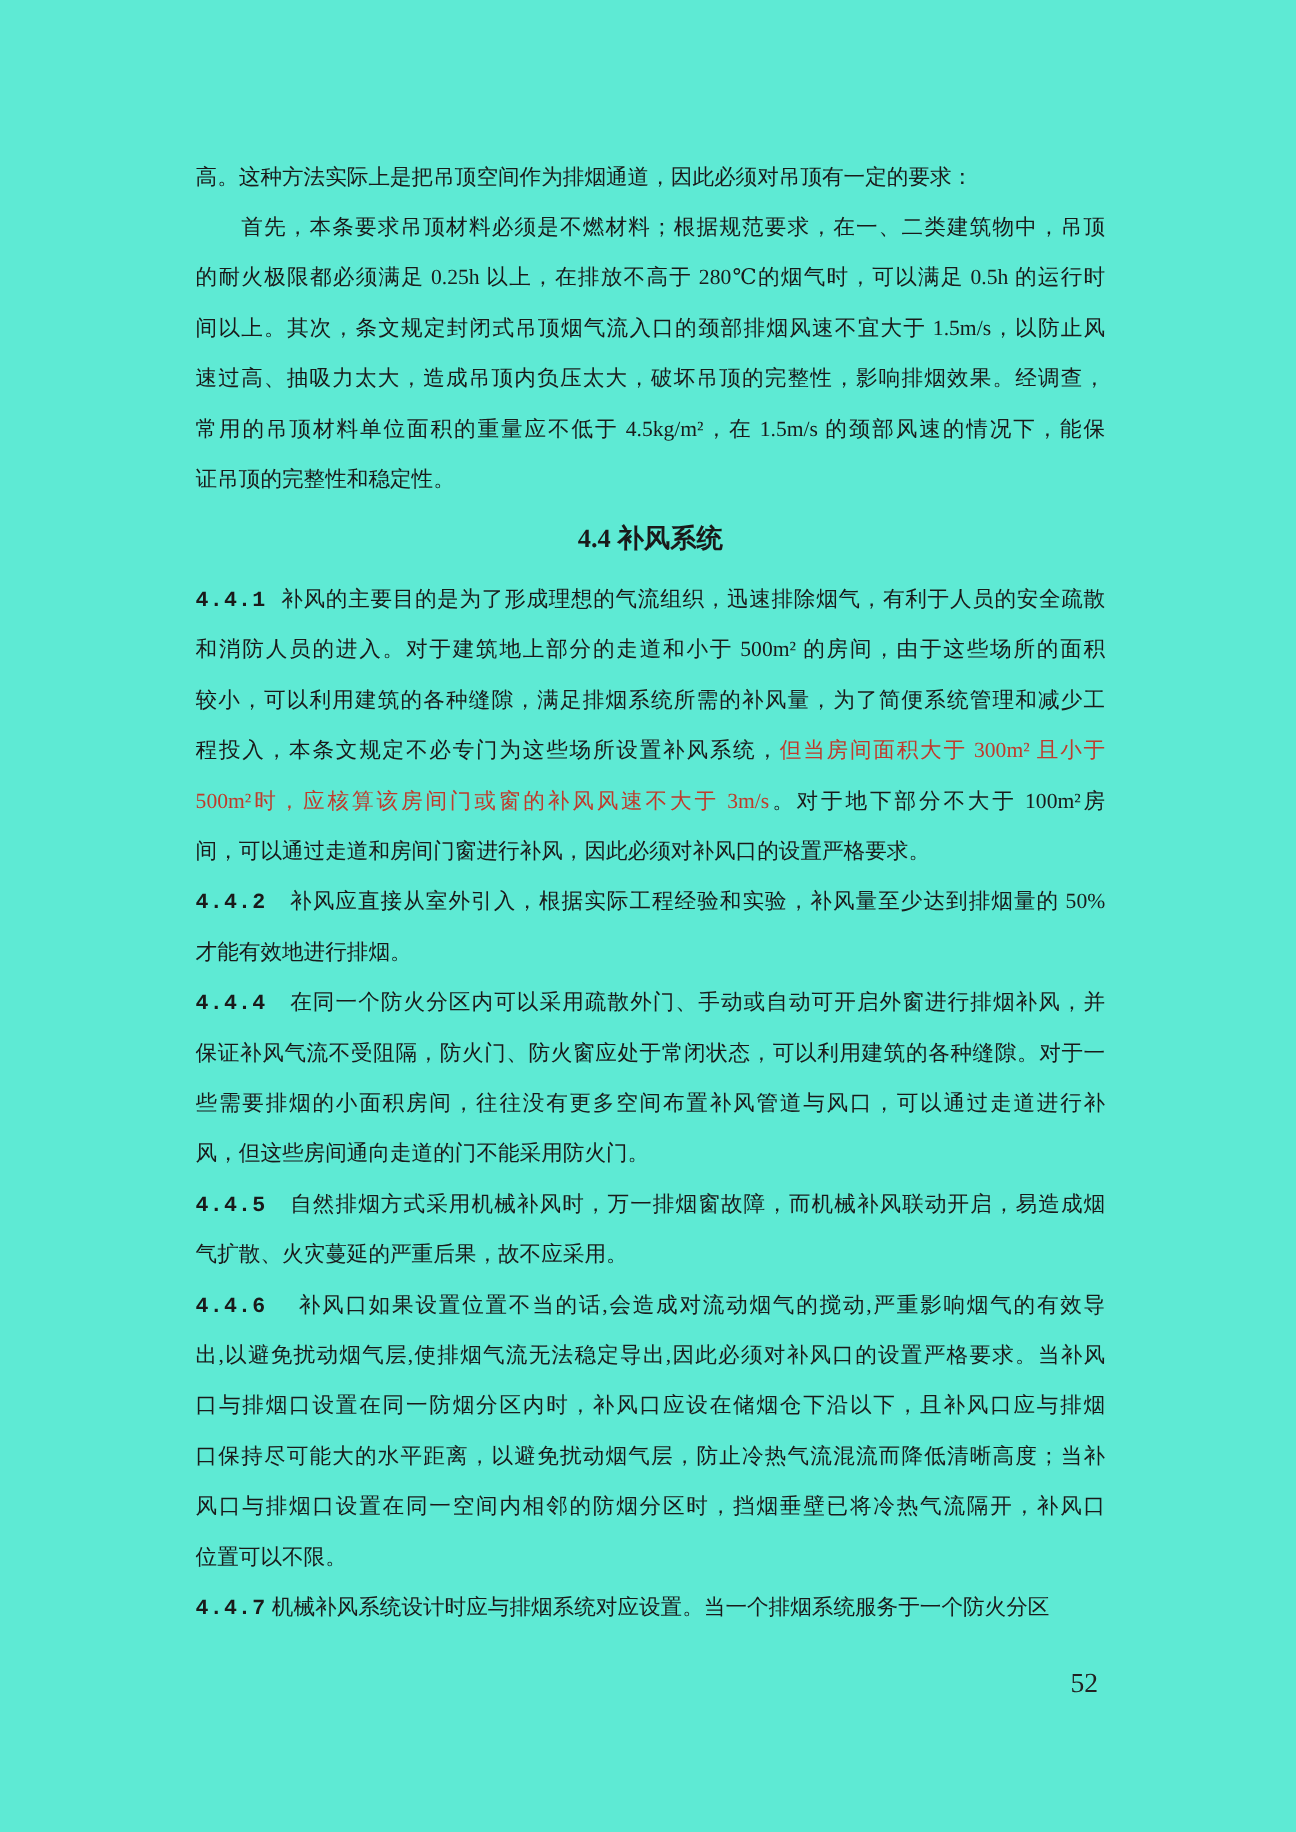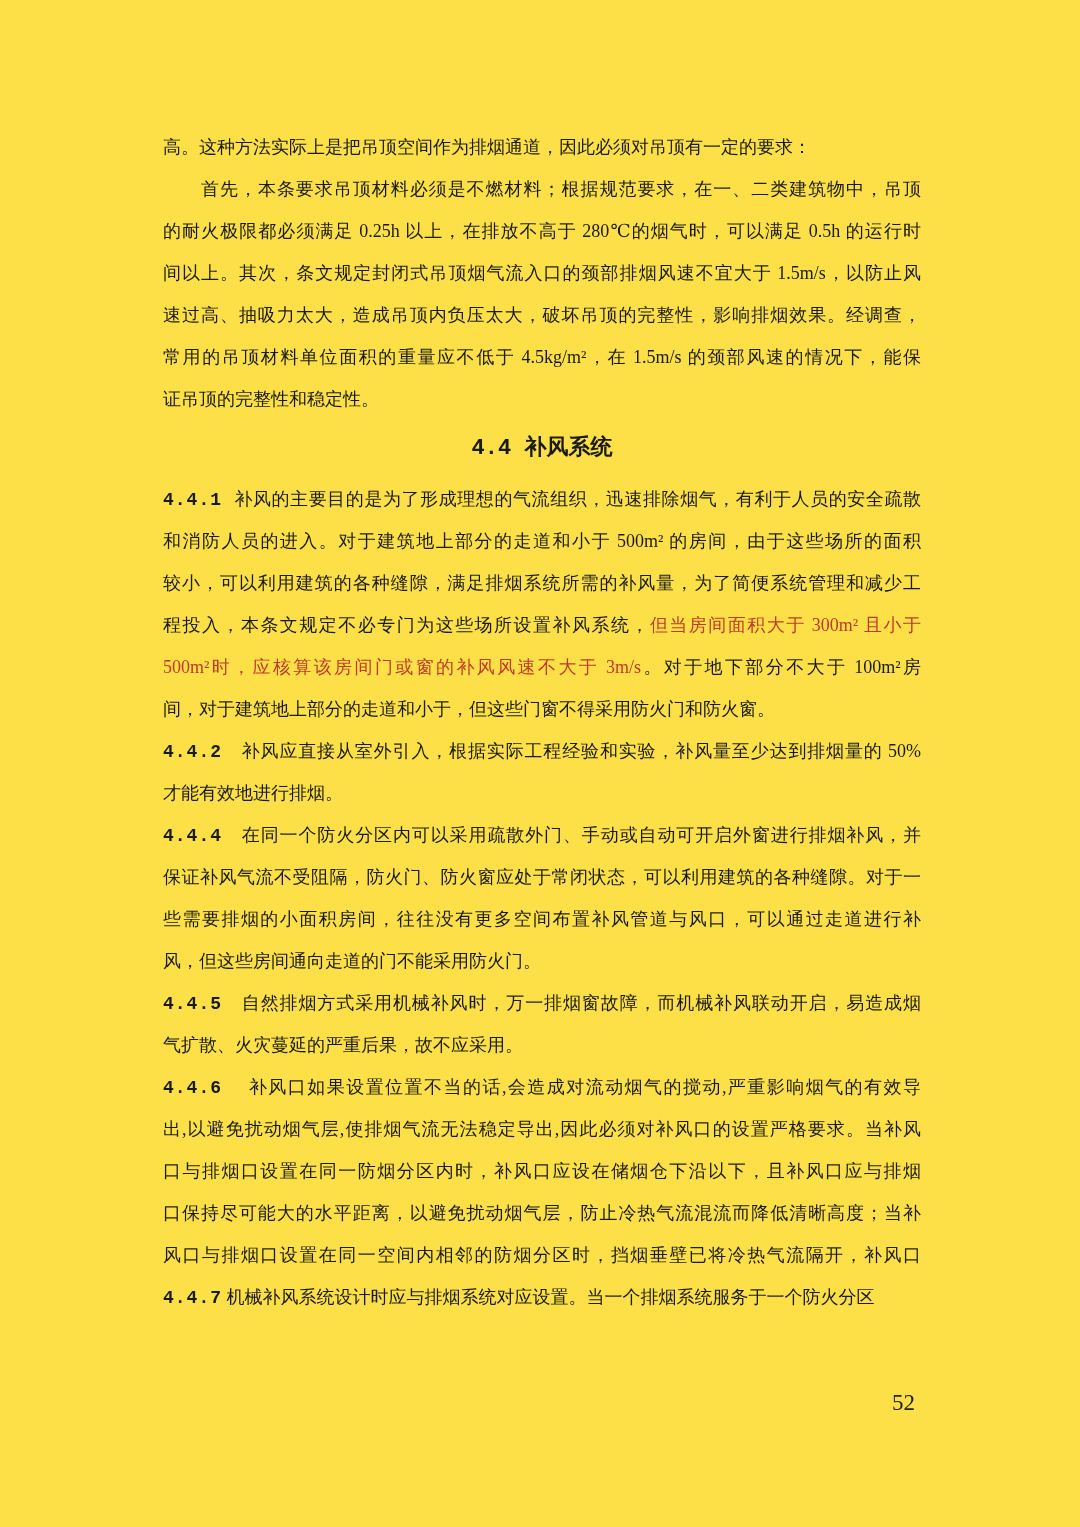--- a/index.html
+++ b/index.html
@@ -1,20 +1,20 @@
 <!DOCTYPE html>
 <html><head>
 <meta charset="utf-8">
 <style>
   html,body { margin:0; padding:0; background:#e8e8e8; }
   .page {
     position:relative;
     width:1080px; height:1527px;
     margin:0 auto;
-    background:#fde047;
+    background:#5eead4;
     font-family:"Liberation Serif","DejaVu Serif",serif;
     overflow:hidden;
   }
   .content {
     position:absolute;
     left:163px; top:126px;
     width:758px;
     font-size:18px;
     color:#1a1a1a;
   }
@@ -25,21 +25,21 @@
   }
   .line.justify { text-align:justify; text-align-last:justify; }
   .line.left    { text-align:left;    text-align-last:left; }
   .line.indent  { text-indent:38px; }
   .seg-bold { font-weight:bold; font-family:Liberation Mono, monospace; letter-spacing:1px; }
   .seg-red  { }
   .heading {
     height:42px; line-height:42px;
     margin:8px 0;
     text-align:left; text-align-last:center;
-    font-size:22px; font-weight:bold;font-family:Liberation Mono, monospace;
+    font-size:22px; font-weight:bold;
   }
   .page-number {
     position:absolute;
     left:892px; top:1390px;
     font-size:23px;
     color:#222222;
   }
 </style>
 </head>
 <body>
@@ -52,30 +52,31 @@
       <div class="line justify"><span>间以上。其次，条文规定封闭式吊顶烟气流入口的颈部排烟风速不宜大于 1.5m/s，以防止风</span></div>
       <div class="line justify"><span>速过高、抽吸力太大，造成吊顶内负压太大，破坏吊顶的完整性，影响排烟效果。经调查，</span></div>
       <div class="line justify"><span>常用的吊顶材料单位面积的重量应不低于 4.5kg/m²，在 1.5m/s 的颈部风速的情况下，能保</span></div>
       <div class="line left"><span>证吊顶的完整性和稳定性。</span></div>
       <h2 class="heading">4.4  补风系统</h2>
       <div class="line justify"><span class="seg-bold">4.4.1 </span><span>补风的主要目的是为了形成理想的气流组织，迅速排除烟气，有利于人员的安全疏散</span></div>
       <div class="line justify"><span>和消防人员的进入。对于建筑地上部分的走道和小于 500m² 的房间，由于这些场所的面积</span></div>
       <div class="line justify"><span>较小，可以利用建筑的各种缝隙，满足排烟系统所需的补风量，为了简便系统管理和减少工</span></div>
       <div class="line justify"><span>程投入，本条文规定不必专门为这些场所设置补风系统，</span><span class="seg-red" style="color: rgb(192, 58, 43);">但当房间面积大于 300m² 且小于</span></div>
       <div class="line justify"><span class="seg-red" style="color: rgb(192, 58, 43);">500m²时，应核算该房间门或窗的补风风速不大于 3m/s</span><span>。对于地下部分不大于 100m²房</span></div>
-      <div class="line left"><span>间，对于建筑地上部分的走道和小于，但这些门窗不得采用防火门和防火窗。</span></div>
+      <div class="line left"><span>间，可以通过走道和房间门窗进行补风，因此必须对补风口的设置严格要求。</span></div>
       <div class="line justify"><span class="seg-bold">4.4.2</span><span>　补风应直接从室外引入，根据实际工程经验和实验，补风量至少达到排烟量的 50%</span></div>
       <div class="line left"><span>才能有效地进行排烟。</span></div>
       <div class="line justify"><span class="seg-bold">4.4.4</span><span>　在同一个防火分区内可以采用疏散外门、手动或自动可开启外窗进行排烟补风，并</span></div>
       <div class="line justify"><span>保证补风气流不受阻隔，防火门、防火窗应处于常闭状态，可以利用建筑的各种缝隙。对于一</span></div>
       <div class="line justify"><span>些需要排烟的小面积房间，往往没有更多空间布置补风管道与风口，可以通过走道进行补</span></div>
       <div class="line left"><span>风，但这些房间通向走道的门不能采用防火门。</span></div>
       <div class="line justify"><span class="seg-bold">4.4.5</span><span>　自然排烟方式采用机械补风时，万一排烟窗故障，而机械补风联动开启，易造成烟</span></div>
       <div class="line left"><span>气扩散、火灾蔓延的严重后果，故不应采用。</span></div>
       <div class="line justify"><span class="seg-bold">4.4.6</span><span>　 补风口如果设置位置不当的话,会造成对流动烟气的搅动,严重影响烟气的有效导</span></div>
       <div class="line justify"><span>出,以避免扰动烟气层,使排烟气流无法稳定导出,因此必须对补风口的设置严格要求。当补风</span></div>
       <div class="line justify"><span>口与排烟口设置在同一防烟分区内时，补风口应设在储烟仓下沿以下，且补风口应与排烟</span></div>
       <div class="line justify"><span>口保持尽可能大的水平距离，以避免扰动烟气层，防止冷热气流混流而降低清晰高度；当补</span></div>
       <div class="line justify"><span>风口与排烟口设置在同一空间内相邻的防烟分区时，挡烟垂壁已将冷热气流隔开，补风口</span></div>
+      <div class="line left"><span>位置可以不限。</span></div>
       <div class="line left"><span class="seg-bold">4.4.7</span><span> 机械补风系统设计时应与排烟系统对应设置。当一个排烟系统服务于一个防火分区</span></div>
     </main>
   <div class="page-number">52</div>
 </div>
 
 </body></html>

